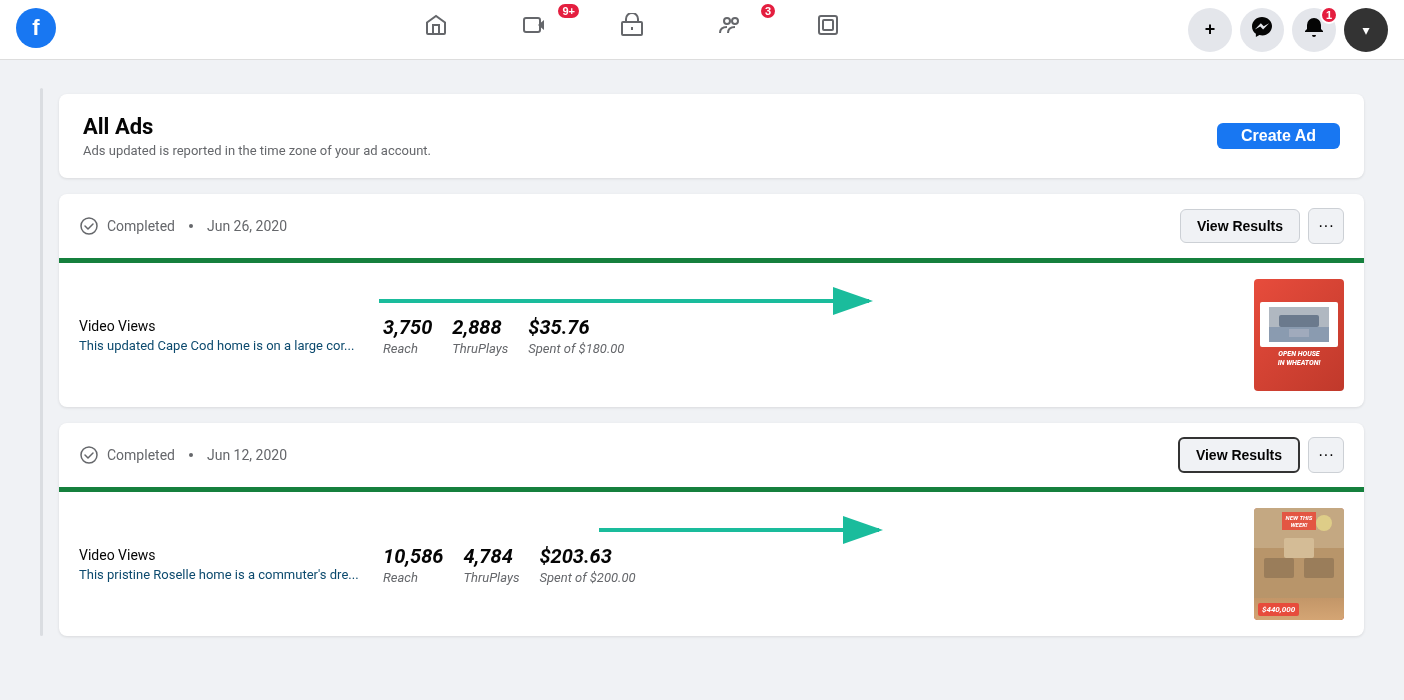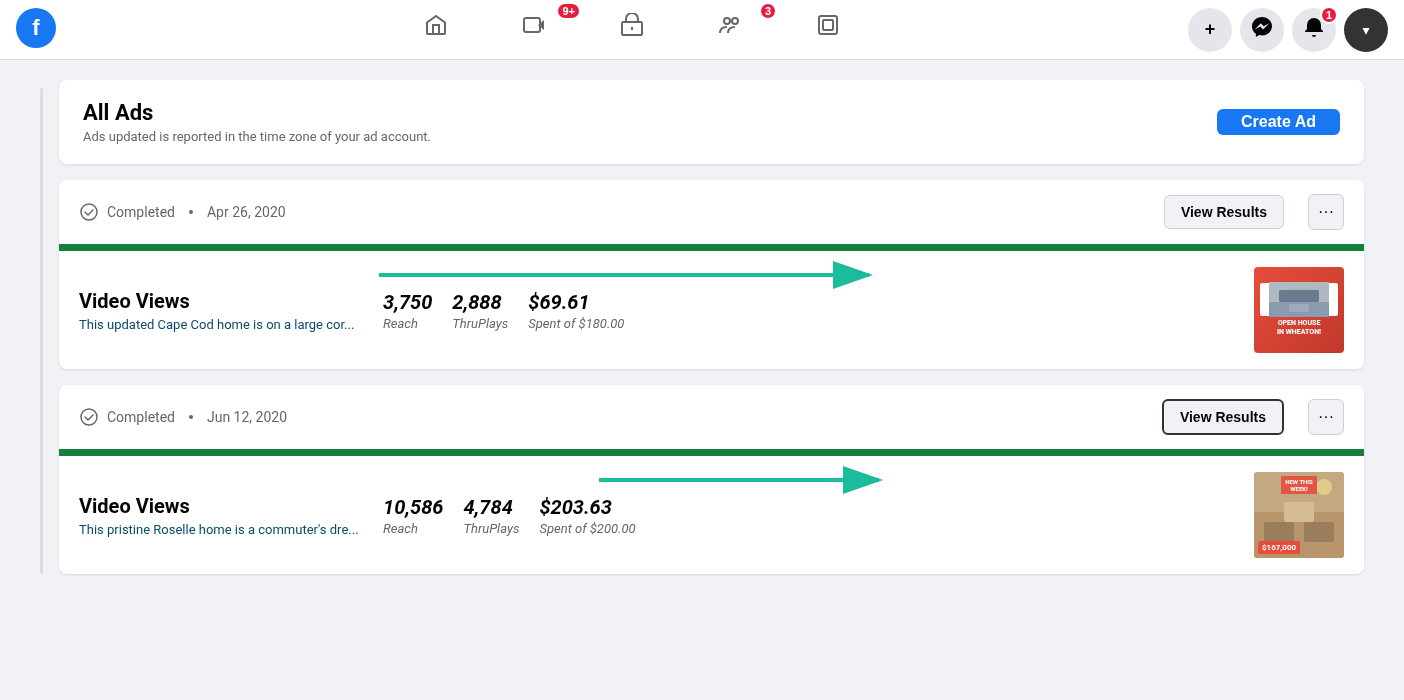--- a/index.html
+++ b/index.html
@@ -82,20 +82,21 @@
     .main-content {
       display: flex;
       padding: 20px 40px;
       gap: 16px;
     }
     .content-area {
       flex: 1;
       display: flex;
       flex-direction: column;
       gap: 16px;
+      margin-top: 14px;
     }
 
     
     .header-card {
       background: #fff;
       border-radius: 8px;
       padding: 20px 24px;
       display: flex;
       align-items: center;
       justify-content: space-between;
@@ -127,21 +128,21 @@
       background: #fff;
       border-radius: 8px;
       box-shadow: 0 1px 3px rgba(0,0,0,0.1);
       overflow: visible;
       position: relative;
     }
     .ad-card-header {
       display: flex;
       align-items: center;
       padding: 14px 20px;
-      border-bottom: 7px solid #15803d;
+      border-bottom: 5px solid #15803d;
       gap: 8px;
     }
     .status-icon {
       width: 20px;
       height: 20px;
       display: flex;
       align-items: center;
       justify-content: center;
       color: #65676b;
       font-size: 16px;
@@ -158,21 +159,21 @@
       margin: 0 6px;
     }
     .date-text {
       font-size: 14px;
       color: #65676b;
     }
     .header-actions {
       margin-left: auto;
       display: flex;
       align-items: center;
-      gap: 24px;
+      gap: 8px;
       position: relative;
     }
     .view-results-btn {
       background: #f0f2f5;
       border: 1px solid #ccd0d5;
       border-radius: 6px;
       padding: 8px 16px;
       font-size: 14px;
       font-weight: 600;
       color: #050505;
@@ -199,22 +200,22 @@
     .ad-card-body {
       padding: 16px 20px;
       display: flex;
       align-items: center;
       gap: 24px;
     }
     .ad-info {
       flex: 0 0 280px;
     }
     .ad-type {
-      font-size: 20px;
-      font-weight: 700;
+      font-size: 14px;
+      font-weight: 400;
       color: #050505;
     }
     .ad-desc {
       font-size: 13px;
       color: #0c4a6e;
       margin-top: 4px;
     }
     .ad-stats {
       flex: 1;
       display: flex;
@@ -232,24 +233,25 @@
       color: #65676b;
       margin-top: 2px;
     }
     .stat-sublabel {
       font-size: 13px;
       color: #65676b;
       margin-top: 2px;
     }
     .ad-thumbnail {
       width: 90px;
-      height: 86px;
+      height: 112px;
       border-radius: 4px;
       overflow: hidden;
       flex-shrink: 0;
+      font-style: italic;
     }
     
     .thumb-1 {
       background: linear-gradient(135deg, #e74c3c 0%, #c0392b 100%);
       width: 100%;
       height: 100%;
       display: flex;
       flex-direction: column;
       align-items: center;
       justify-content: center;
@@ -436,21 +438,21 @@
       <div class="ad-card">
         <div class="ad-card-header">
           <span class="status-icon">
             <svg width="18" height="18" viewBox="0 0 18 18" fill="none">
               <circle cx="9" cy="9" r="8" stroke="#65676b" stroke-width="1.5" fill="none"></circle>
               <path d="M5 9l3 3 5-5" stroke="#65676b" stroke-width="1.5" stroke-linecap="round" stroke-linejoin="round"></path>
             </svg>
           </span>
           <span class="status-text">Completed</span>
           <span class="status-dot"></span>
-          <span class="date-text">Apr 26, 2020</span>
+          <span class="date-text">Jun 26, 2020</span>
 
           <svg style="position:absolute; left:320px; top:50%; transform:translateY(-50%); width:520px; height:30px; overflow:visible; pointer-events:none;">
             <defs>
               <marker id="arrowhead1" markerWidth="10" markerHeight="7" refX="9" refY="3.5" orient="auto">
                 <polygon points="0 0, 10 3.5, 0 7" fill="#1abc9c"></polygon>
               </marker>
             </defs>
             <line x1="0" y1="15" x2="490" y2="15" stroke="#1abc9c" stroke-width="4" marker-end="url(#arrowhead1)"></line>
           </svg>
 
@@ -470,21 +472,21 @@
           <div class="ad-stats">
             <div class="stat-block">
               <div class="stat-value">3,750</div>
               <div class="stat-label">Reach</div>
             </div>
             <div class="stat-block">
               <div class="stat-value">2,888</div>
               <div class="stat-label">ThruPlays</div>
             </div>
             <div class="stat-block">
-              <div class="stat-value">$69.61</div>
+              <div class="stat-value">$35.76</div>
               <div class="stat-sublabel">Spent of $180.00</div>
             </div>
           </div>
           <div class="ad-thumbnail">
             <div class="thumb-1">
               <div class="thumb-1-top">
 
                 <svg width="60" height="35" viewBox="0 0 60 35">
                   <rect width="60" height="35" fill="#b0b8c1"></rect>
                   <rect x="0" y="20" width="60" height="15" fill="#8a9bb0"></rect>
@@ -557,21 +559,21 @@
                   <rect x="0" y="40" width="90" height="50" fill="#b8956a"></rect>
                   <rect x="10" y="50" width="30" height="20" fill="#9a7d5a" rx="2"></rect>
                   <rect x="50" y="50" width="30" height="20" fill="#9a7d5a" rx="2"></rect>
                   <rect x="30" y="30" width="30" height="20" fill="#d4bc96" rx="2"></rect>
                   <circle cx="70" cy="15" r="8" fill="#f0e68c" opacity="0.6"></circle>
                 </svg>
               </div>
               <div class="thumb-2-badge">
                 <div class="thumb-2-badge-inner">NEW THIS<br>WEEK!</div>
               </div>
-              <div class="thumb-2-price">$167,000</div>
+              <div class="thumb-2-price">$440,000</div>
             </div>
           </div>
         </div>
       </div>
     </div>
 
   </div>
 </div>
 
 </body></html>

